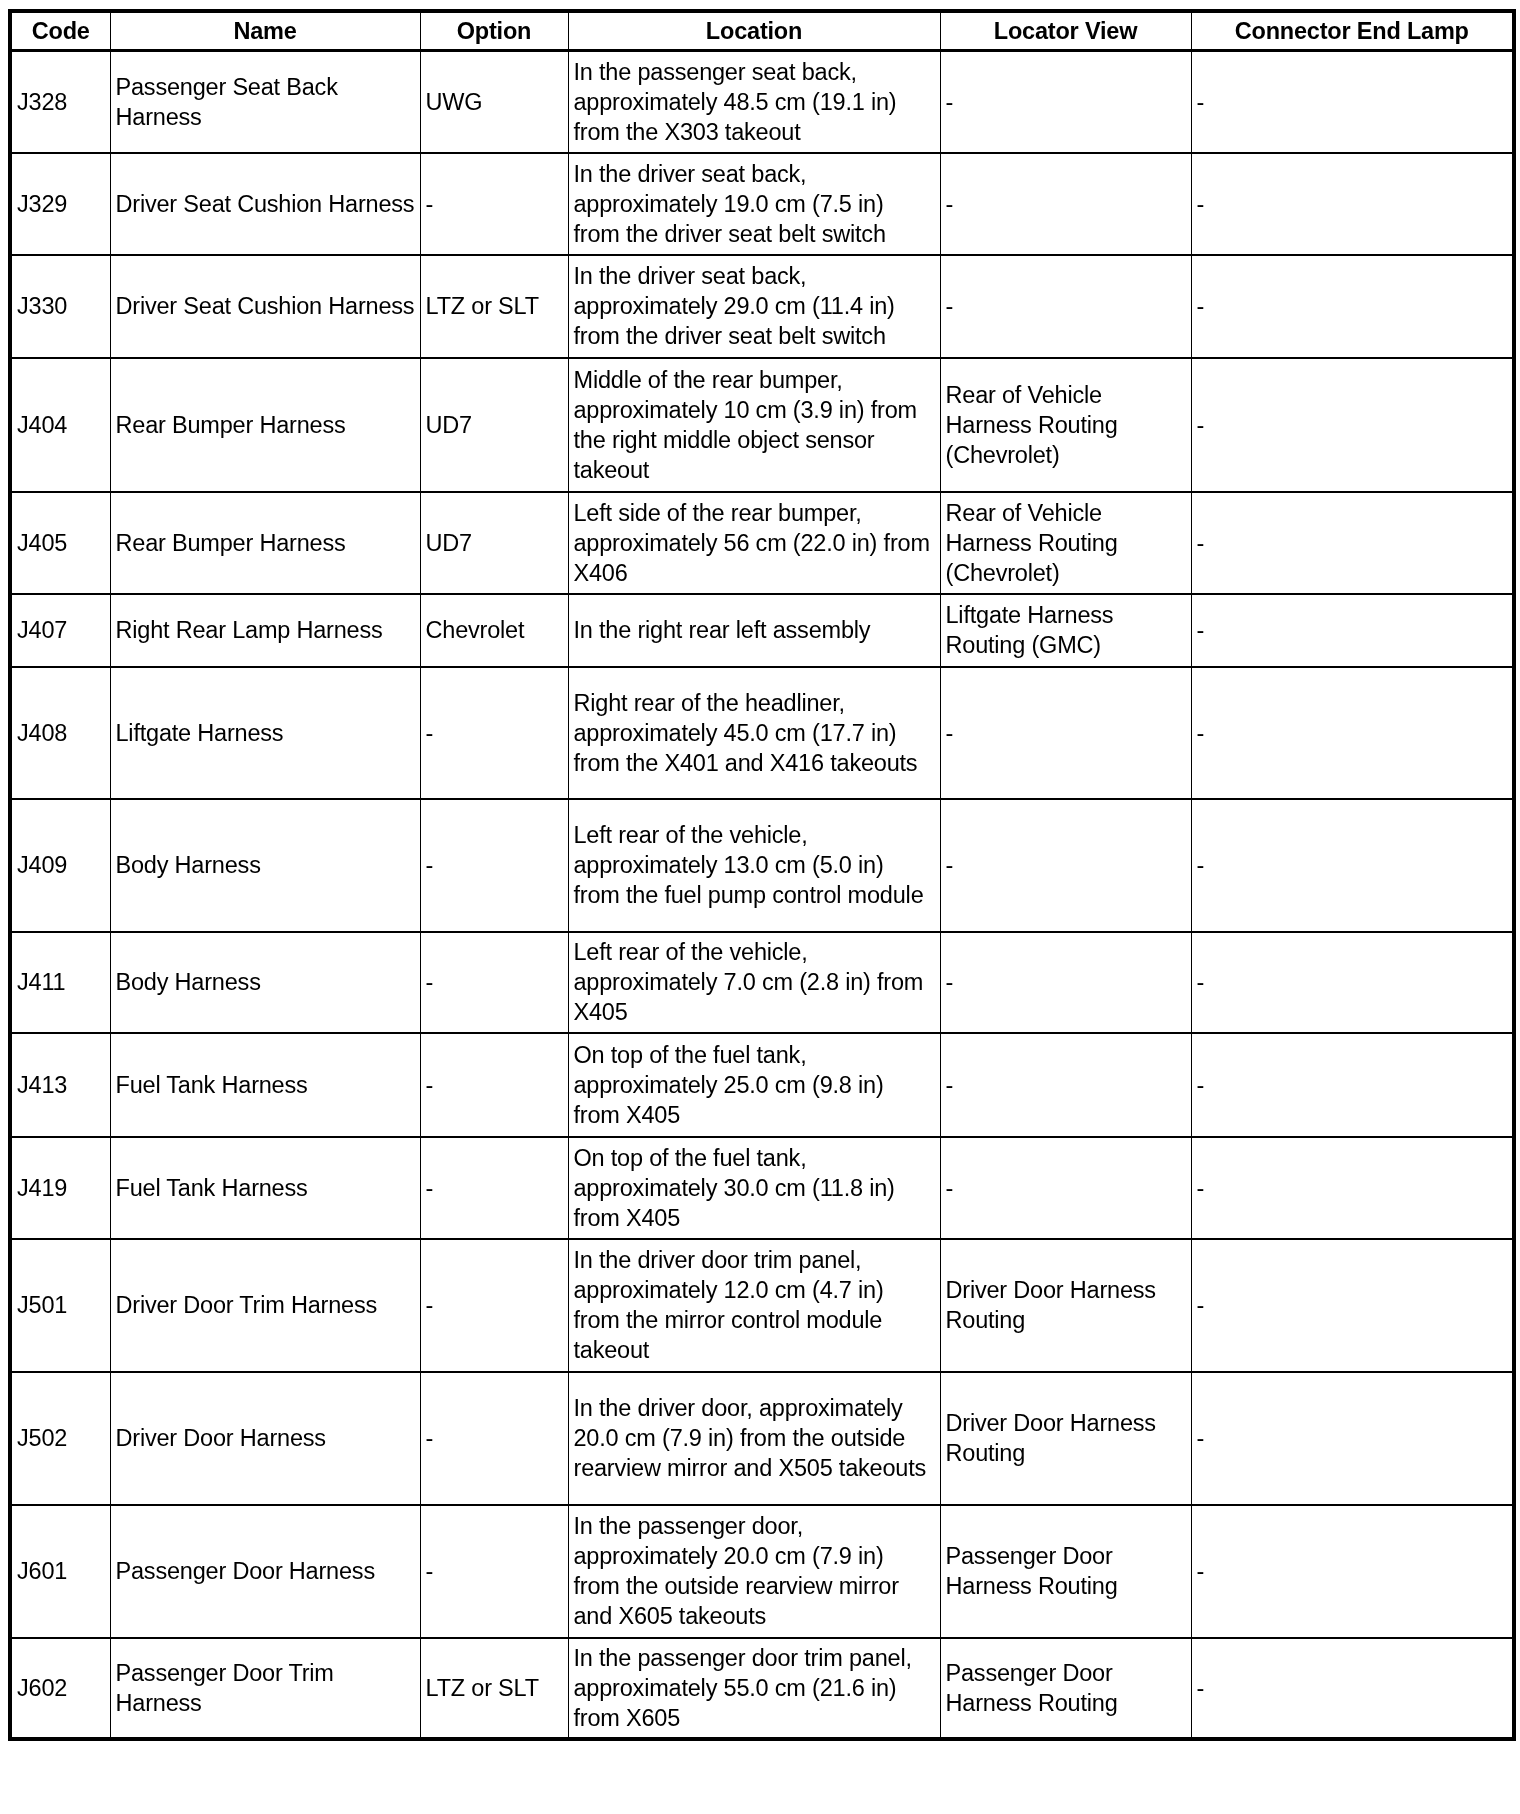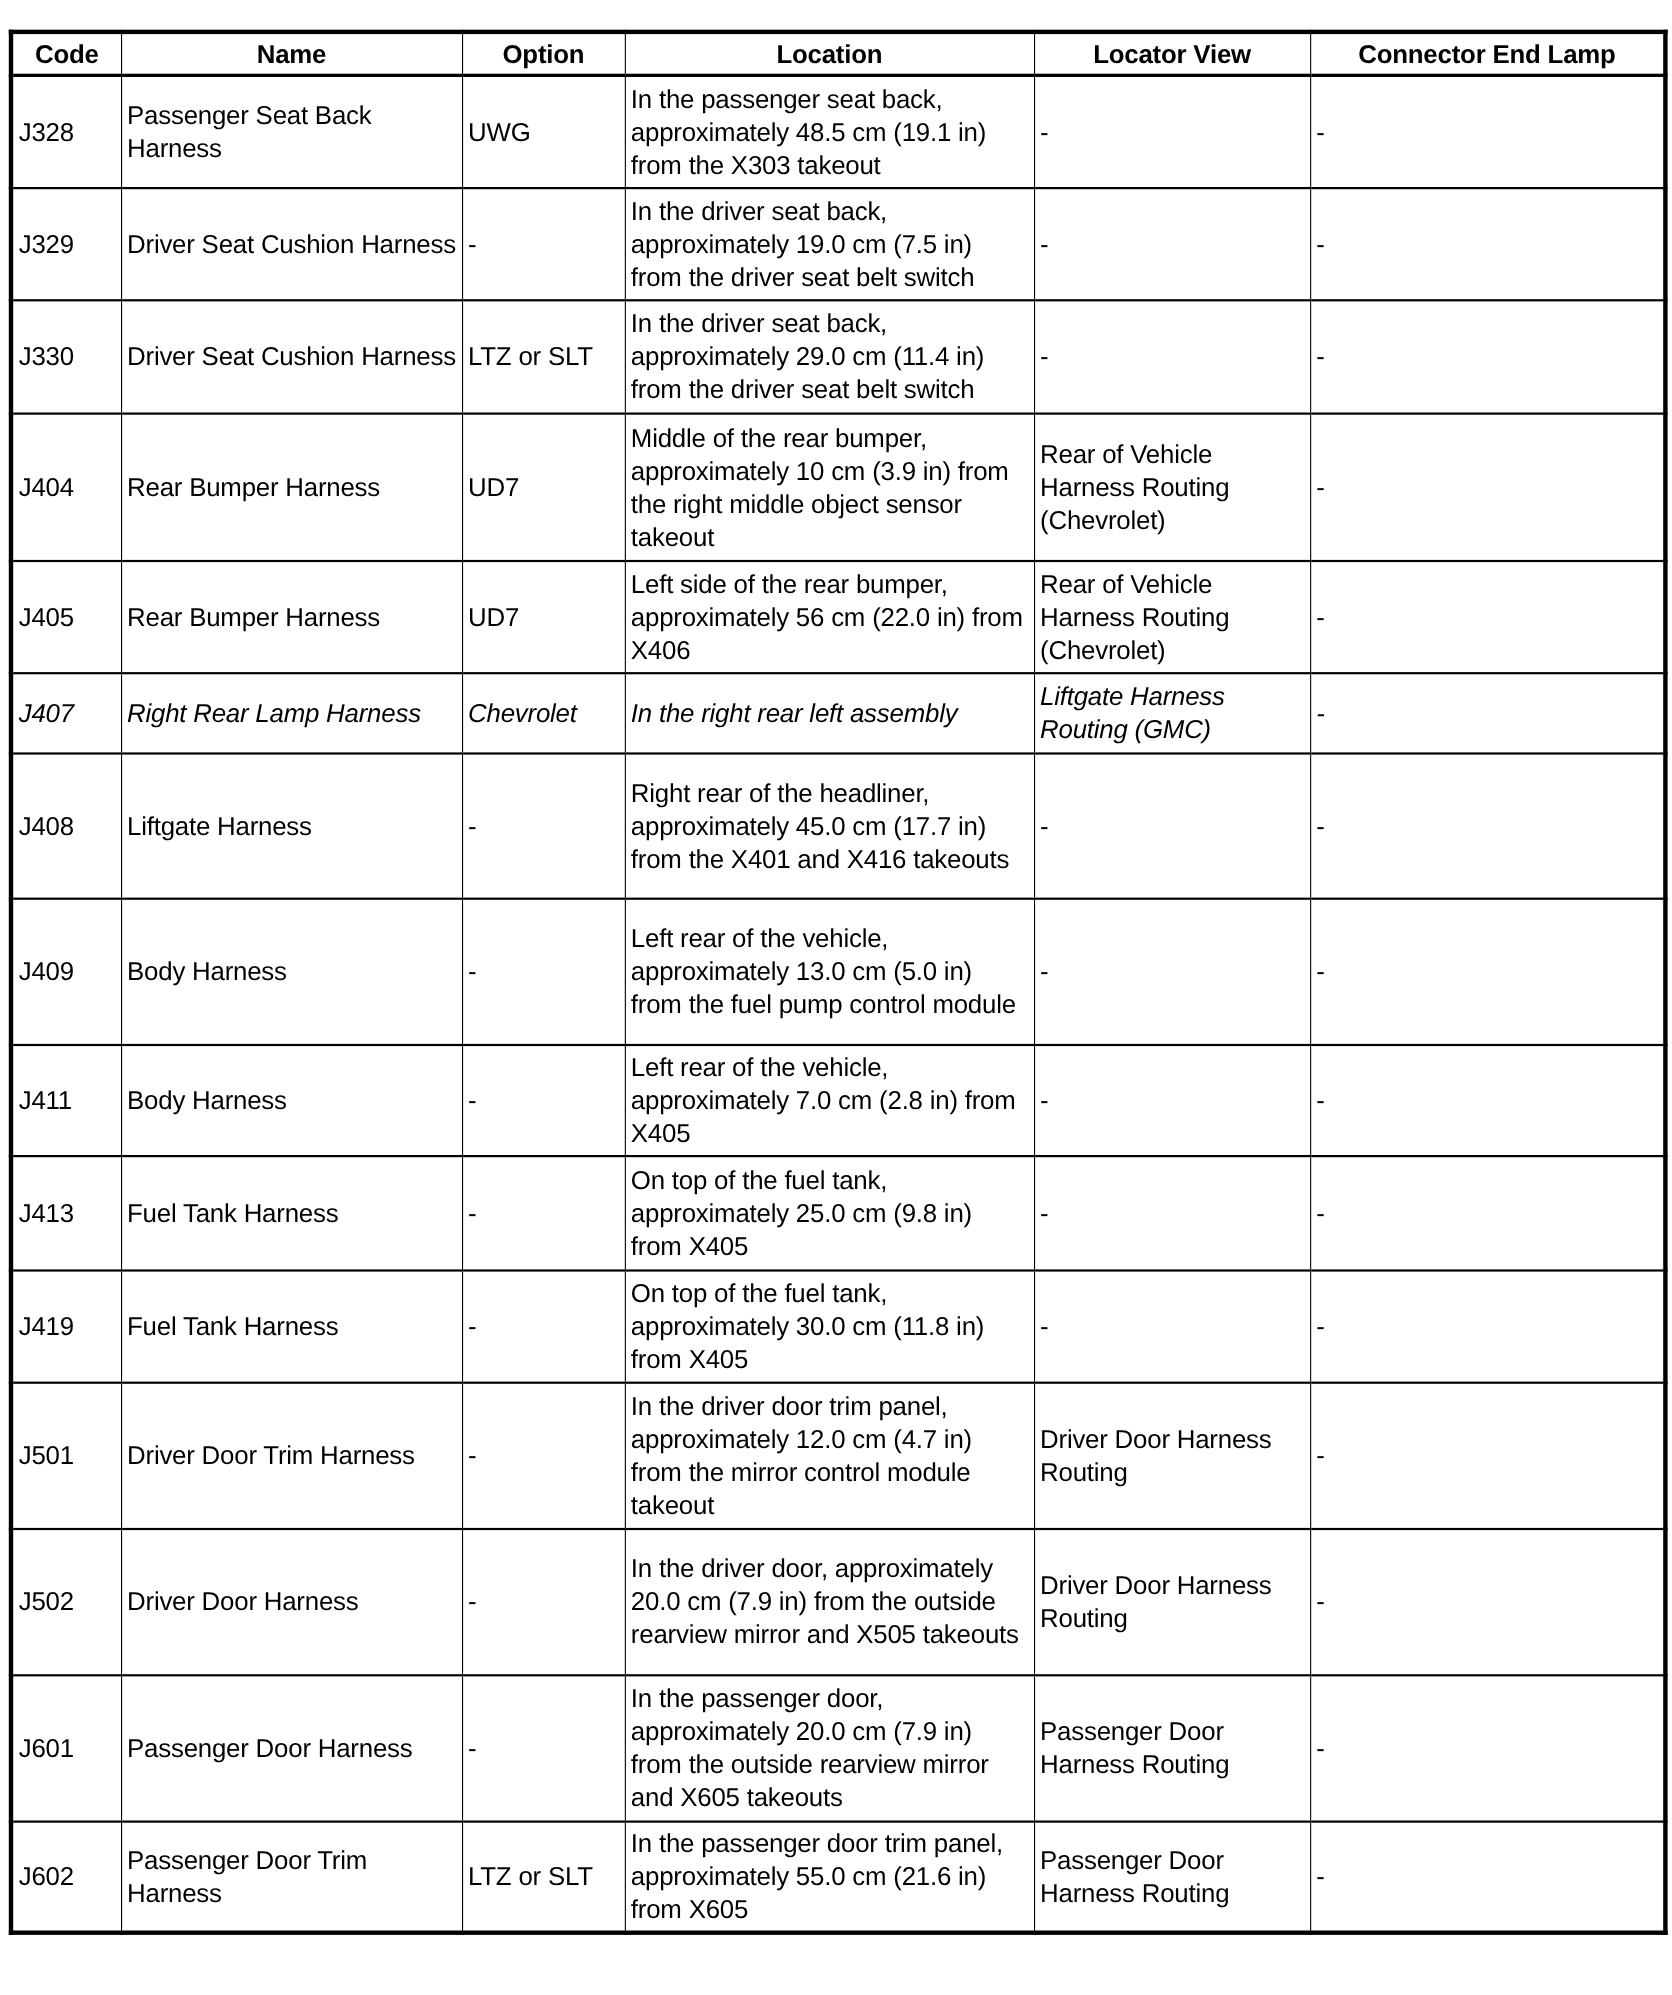--- a/index.html
+++ b/index.html
@@ -1,19 +1,19 @@
 <!DOCTYPE html>
 <html><head>
   <meta charset="utf-8">
   <style>
     html, body { margin: 0; padding: 0; background: #ffffff; }
     body { width: 1520px; height: 1814px; position: relative; overflow: hidden;
            font-family: "Liberation Sans", "DejaVu Sans", sans-serif; color: #000; }
     table.conn {
-      position: absolute; left: 8px; top: 27px;
+      position: absolute; left: 8px; top: 9px;
       width: 1504px; border-collapse: collapse;
       border: 4px solid #000; table-layout: fixed;
     }
     table.conn th, table.conn td {
       border: 1px solid #000; padding: 0 5px; vertical-align: middle;
       font-size: 23.5px; line-height: 30px; letter-spacing: -0.2px;
     }
     table.conn thead th {
       font-weight: bold; text-align: center; height: 36px;
       border-bottom: 3px solid #000;
@@ -85,21 +85,21 @@
     <td class="dash">-</td>
   </tr>
       <tr style="height: 102px;">
     <td class="code">J405</td>
     <td class="name">Rear Bumper Harness</td>
     <td class="option">UD7</td>
     <td class="loc">Left side of the rear bumper, approximately 56 cm (22.0 in) from X406</td>
     <td class="lv">Rear of Vehicle Harness Routing (Chevrolet)</td>
     <td class="dash">-</td>
   </tr>
-      <tr style="height: 73px; font-style: italic;">
+      <tr style="height: 73px;">
     <td class="code">J407</td>
     <td class="name">Right Rear Lamp Harness</td>
     <td class="option">Chevrolet</td>
     <td class="loc">In the right rear left assembly</td>
     <td class="lv">Liftgate Harness Routing (GMC)</td>
     <td class="dash">-</td>
   </tr>
       <tr style="height: 132px;">
     <td class="code">J408</td>
     <td class="name">Liftgate Harness</td>

